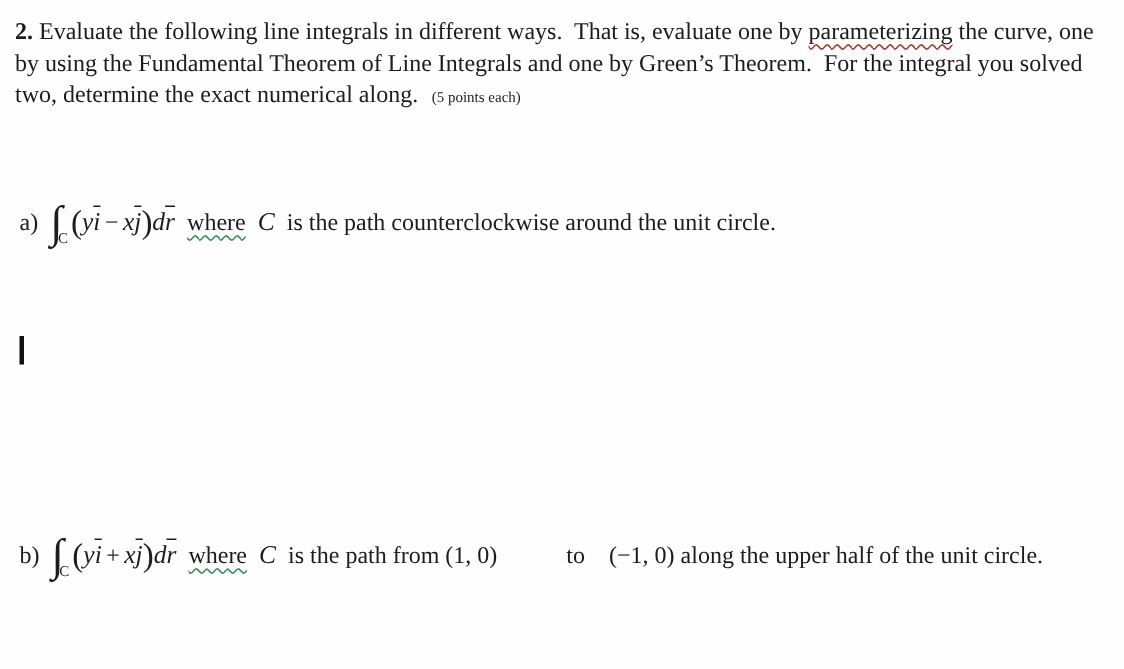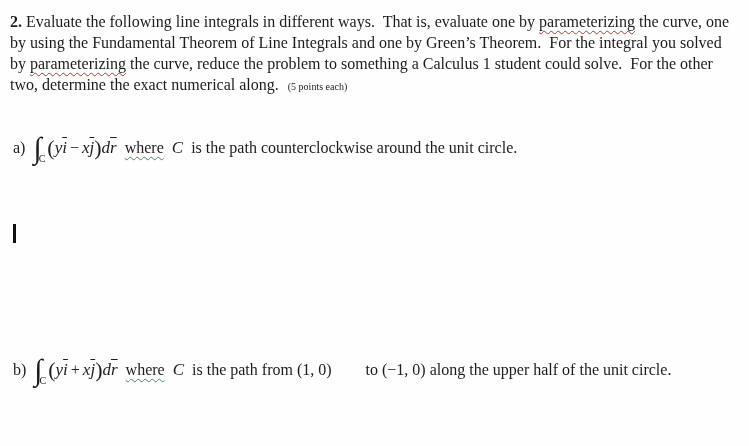--- a/index.html
+++ b/index.html
@@ -88,40 +88,39 @@
     font-size: 16px;
     margin: 0 3px;
   }
   .where { margin-left: 8px; }
   .cvar {
     font-style: italic;
     font-size: 17px;
     margin: 0 8px;
   }
   .pt { margin: 0 4px; }
-  .toword { margin: 0 0; padding-left: 30px; }
+  .toword { margin: 0 12px; padding-left: 30px; }
   
   .caret {
     position: absolute;
     left: 13px;
     top: 224px;
     width: 3px;
     height: 19px;
     background: #111111;
   }
 </style>
 </head>
 <body>
 
 <div class="page">
 
   <div class="intro">
     <div class="iline"><span class="bold">2.</span><span> Evaluate the following line integrals in different ways.  That is, evaluate one by </span><span class="sq-red">parameterizing</span><span> the curve, one</span></div>
     <div class="iline"><span>by using the Fundamental Theorem of Line Integrals and one by Green’s Theorem.  For the integral you solved</span></div>
-    <div class="iline"><span>by </span><span class="sq-red">parameterizing</span><span> the curve, reduce the problem to something a Calculus 1 student could solve.  For the other</span></div>
     <div class="iline"><span>two, determine the exact numerical along.</span><span class="points">(5 points each)</span></div>
   </div>
 
   <div class="pline part-a"><span class="plabel">a)</span><span class="int">∫</span><sub class="int-sub">C</sub><span class="paren">(</span><span class="mvar">y</span><span class="mvar bar">i</span><span class="op">−</span><span class="mvar">x</span><span class="mvar bar">j</span><span class="paren">)</span><span class="mvar">d</span><span class="mvar bar">r</span><span class="where sq-green">where</span><span class="cvar">C</span><span>is the path counterclockwise around the unit circle.</span></div>
 
   <div class="caret"></div>
 
   <div class="pline part-b"><span class="plabel">b)</span><span class="int">∫</span><sub class="int-sub">C</sub><span class="paren">(</span><span class="mvar">y</span><span class="mvar bar">i</span><span class="op">+</span><span class="mvar">x</span><span class="mvar bar">j</span><span class="paren">)</span><span class="mvar">d</span><span class="mvar bar">r</span><span class="where sq-green">where</span><span class="cvar">C</span><span>is the path from</span><span class="pt">(1, 0)</span><span class="toword">to</span><span class="pt">(−1, 0)</span><span>along the upper half of the unit circle.</span></div>
 
 </div>

